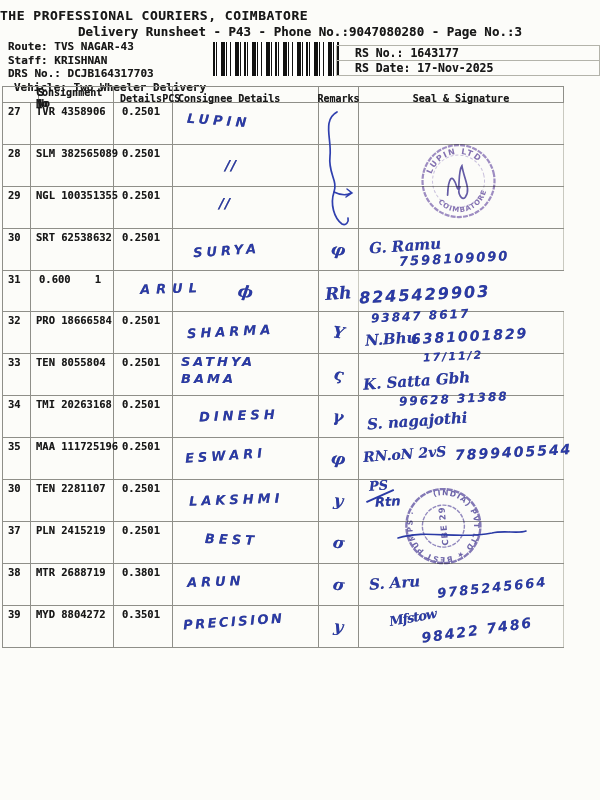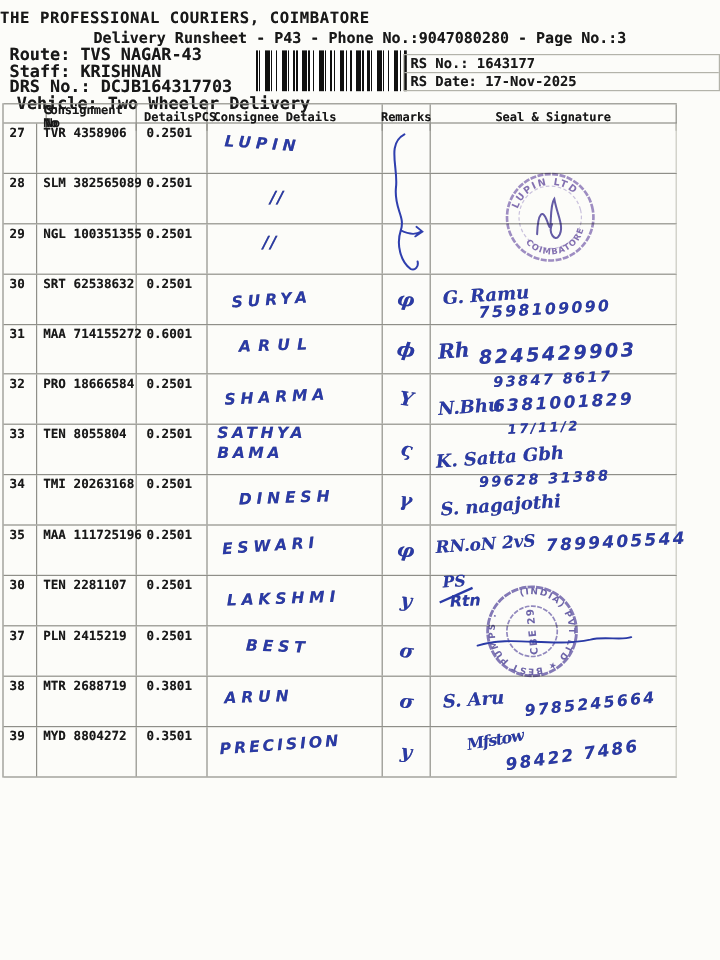--- a/index.html
+++ b/index.html
@@ -3,29 +3,29 @@
 <meta charset="utf-8">
 <style>
   html,body{margin:0;padding:0;}
   .page{position:relative;width:600px;height:800px;background:#fcfcf9;overflow:hidden;
         font-family:"DejaVu Sans Mono",monospace;color:#141414;}
   .printed{font-weight:bold;color:#181818;text-shadow:0 0 .4px rgba(20,20,20,.45);}
 
   
   .title{position:absolute;top:8px;left:0;width:100%;text-align:left;font-size:13px;letter-spacing:.5px;}
   .subtitle{position:absolute;top:24px;left:0;width:100%;text-align:center;font-size:12.5px;}
-  .info-left{position:absolute;left:8px;top:40px;font-size:14px;line-height:13.5px;}
+  .info-left{position:absolute;left:8px;top:40px;font-size:11px;line-height:13.5px;}
   .info-left div{white-space:pre;}
   .vehicle{padding-left:6px;}
   .barcode{position:absolute;left:213px;top:42px;width:126px;height:34px;
     background:repeating-linear-gradient(90deg,#111 0 2px,#fff 2px 3px,#111 3px 4px,#fff 4px 8px,
       #111 8px 12px,#fff 12px 13px,#111 13px 14px,#fff 14px 17px,#111 17px 18px,#fff 18px 22px,
       #111 22px 26px,#fff 26px 27px,#111 27px 28px,#fff 28px 31px);}
   .rs-box{position:absolute;left:336px;top:45px;width:262px;border:1px solid #b3b3aa;font-size:11.5px;}
-  .rs-box .rs-line{height:14px;line-height:14px;padding-left:5px;white-space:pre;}
+  .rs-box .rs-line{height:14px;line-height:14px;padding-left:18px;white-space:pre;}
   .rs-box .rs-line:first-child{border-bottom:1px solid #b3b3aa;}
 
   
   .table{position:absolute;left:2px;top:86px;width:561px;border-left:1px solid #8f8f89;}
   .thead,.tr{display:grid;grid-template-columns:28px 83px 59px 146px 40px 1fr;}
   .thead{height:15px;border-top:1px solid #8f8f89;border-bottom:1px solid #8f8f89;font-size:10px;}
   .tr{height:40.9px;border-bottom:1px solid #8f8f89;font-size:10.5px;}
   .td,.th{border-right:1px solid #8f8f89;position:relative;overflow:visible;box-sizing:border-box;}
   .th{display:flex;align-items:center;}
   .th.c-sno{padding-left:3px;margin-left:32px;}
@@ -198,21 +198,20 @@
         </div>
       <div class="td c-sig">
           <span class="hw sig-a">G. Ramu</span>
           <span class="hw sig-b">7598109090</span>
           <span class="hw sig-c"></span>
         </div>
     </div>
 
     <div class="tr r31">
       <div class="td c-sno">31</div>
-      <div class="td c-cons">MAA 714155272</div>
       <div class="td c-wt">
           <span>0.600</span>
           <span>1</span>
         </div>
       <div class="td c-det">
           <span class="hw consignee">ARUL</span>
         </div>
       <div class="td c-rem">
           <span class="hw remark">ϕ</span>
         </div>

